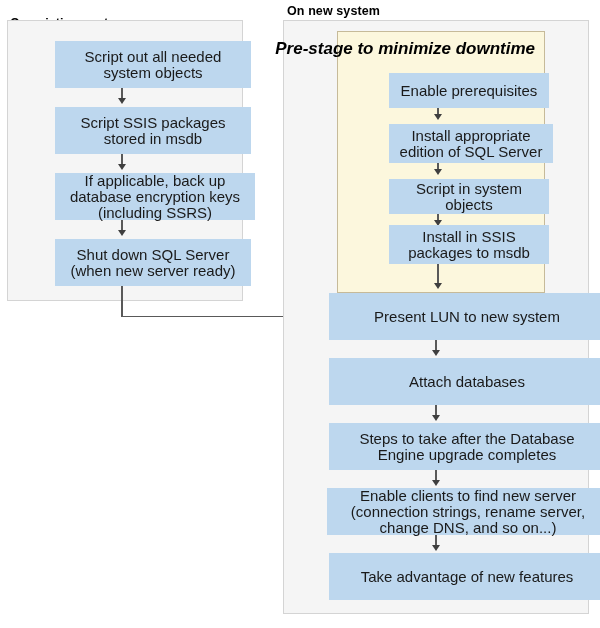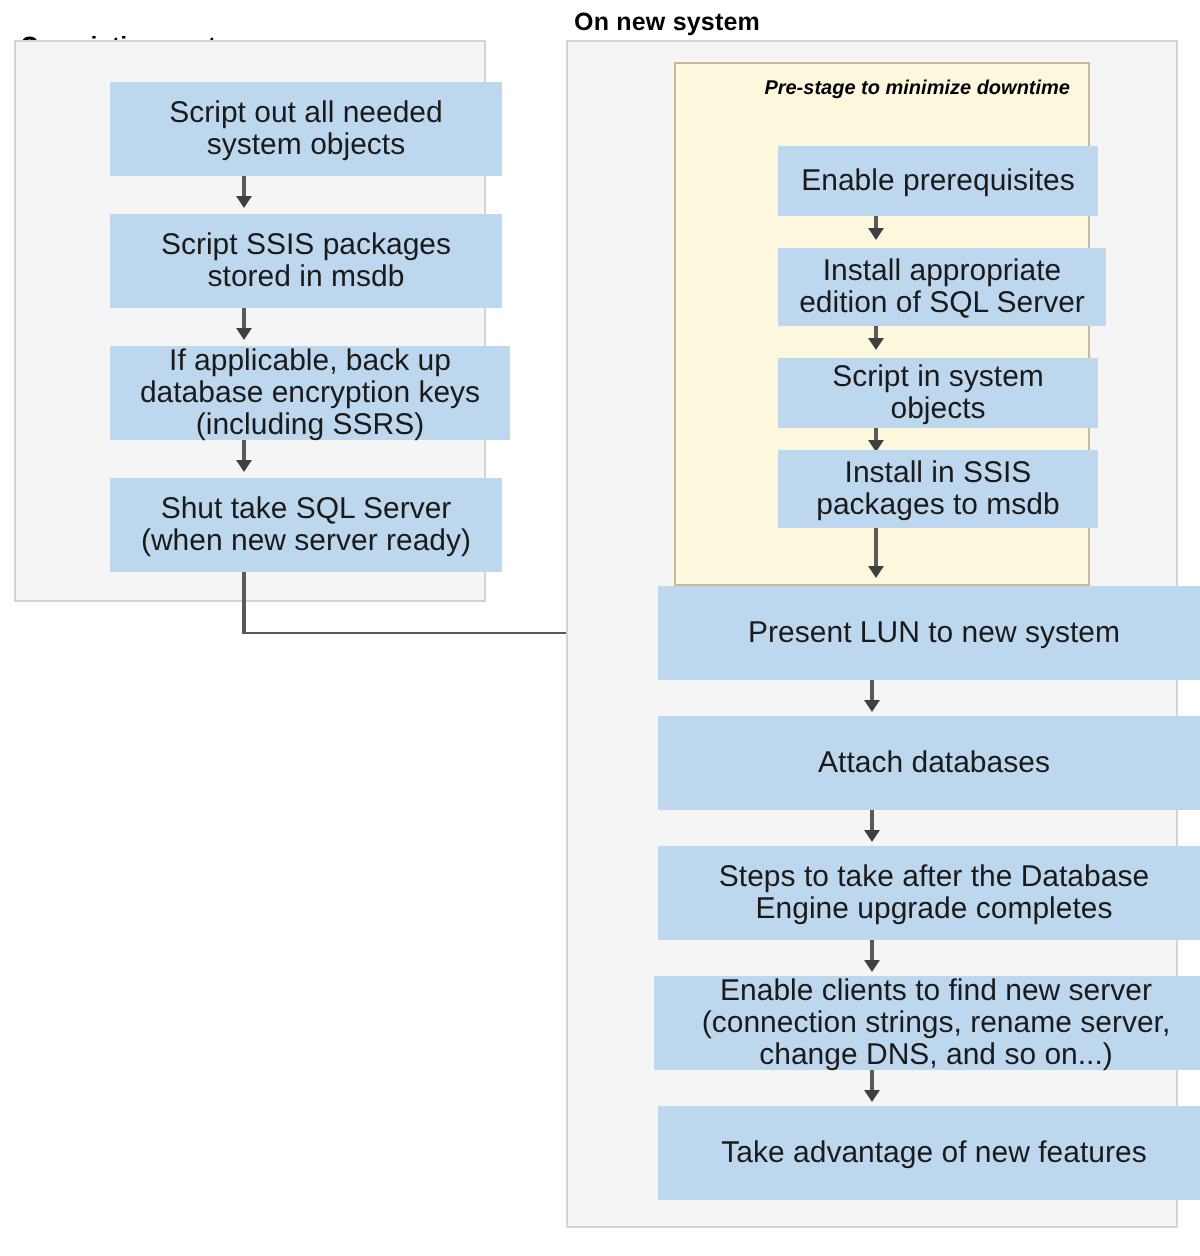--- a/index.html
+++ b/index.html
@@ -46,21 +46,21 @@
     position: absolute;
     left: 53px; top: 10px;
     width: 208px; height: 262px;
     background: #fcf7dd;
     border: 1px solid #c6ba99;
     box-sizing: border-box;
   }
   .prestage-title {
     position: absolute;
     right: 9px; top: 7px;
-    font-size: 10px;
+    font-size: 17px;
     font-weight: bold;
     font-style: italic;
     color: #000000;
     white-space: nowrap;
   }
 
   .node {
     position: absolute;
     background: #bdd7ee;
     box-sizing: border-box;
@@ -116,21 +116,21 @@
 <div class="node" style="left:24px; top:107px; width:196px; height:47px;">Script SSIS packages stored in msdb</div>
 
 <div class="vline" style="left:121.2px; top:154px; height:12px;"></div>
 <div class="arrow-down" style="left:117.5px; top:164px;"></div>
 
 <div class="node" style="left:24px; top:173px; width:200px; height:47px;">If applicable, back up database encryption keys (including SSRS)</div>
 
 <div class="vline" style="left:121.2px; top:220px; height:12px;"></div>
 <div class="arrow-down" style="left:117.5px; top:230px;"></div>
 
-<div class="node" style="left:24px; top:239px; width:196px; height:47px;">Shut take SQL Server (when new server ready)</div>
+<div class="node" style="left:24px; top:239px; width:196px; height:47px;">Shut down SQL Server (when new server ready)</div>
 
 <div class="vline" style="left:121.2px; top:286px; height:31px;"></div>
 <div class="hline" style="left:121.2px; top:315.6px; width:170px;"></div>
 <div class="arrow-right" style="left:290px; top:311.5px;"></div>
 
 <div class="panel-title" id="title-new">On new system</div>
 
 <div class="panel" id="panel-new">
 
   <div class="prestage">

